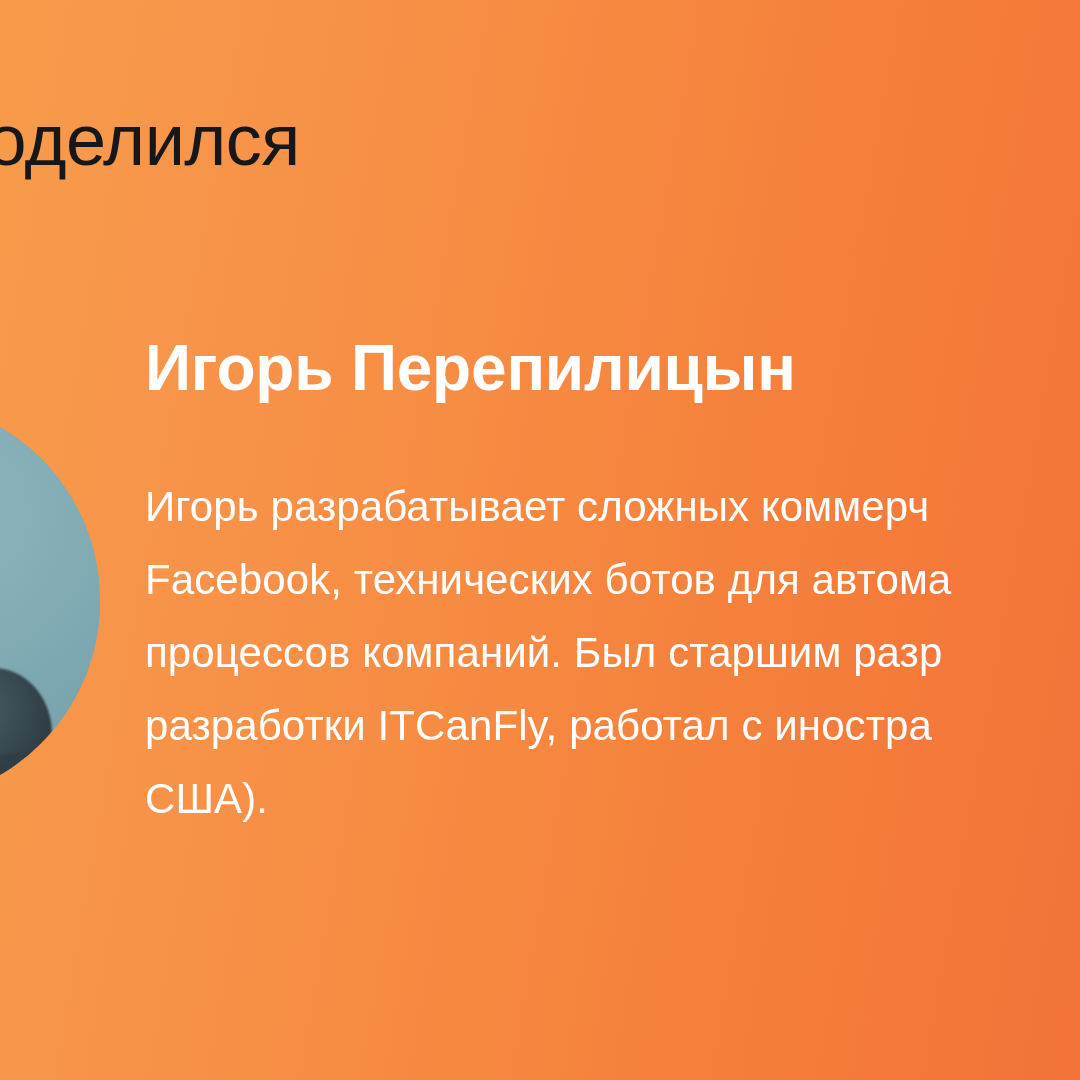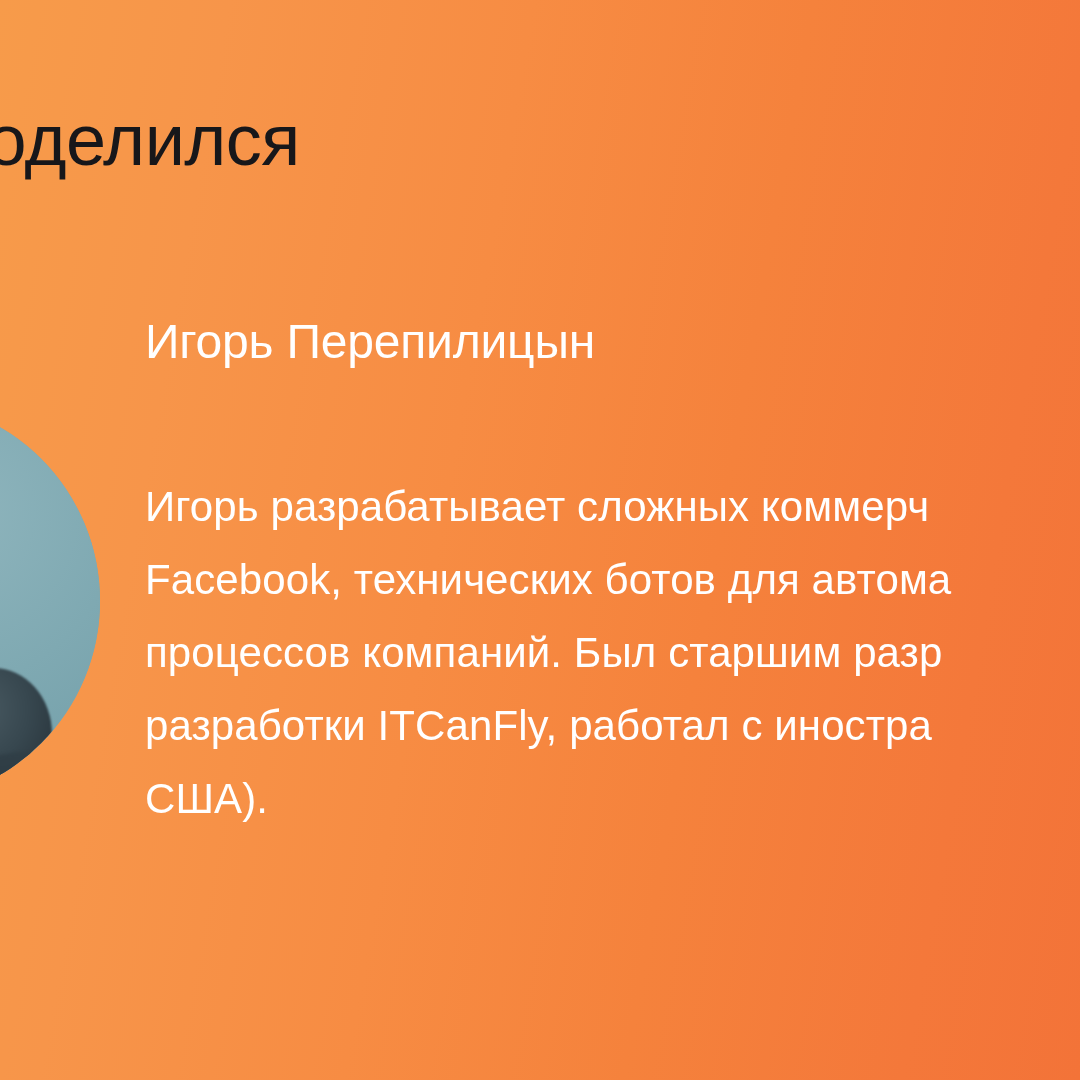--- a/index.html
+++ b/index.html
@@ -88,25 +88,25 @@
     height: 150px;
     border-radius: 58% 42% 0 0 / 100% 100% 0 0;
     background: linear-gradient(170deg, #33424a 0%, #26323a 60%, #1d262c 100%);
     filter: blur(1.6px);
   }
 
   
   .speaker-name {
     position: absolute;
     left: 145px;
-    top: 318px;
+    top: 336px;
     white-space: nowrap;
-    font-size: 48px;
+    font-size: 64px;
     line-height: 1;
-    font-weight: 400;
+    font-weight: 700;
     letter-spacing: -0.2px;
     color: #ffffff;
   }
 
   
   .bio {
     position: absolute;
     left: 145px;
     top: 470px;
     width: 1400px;        

